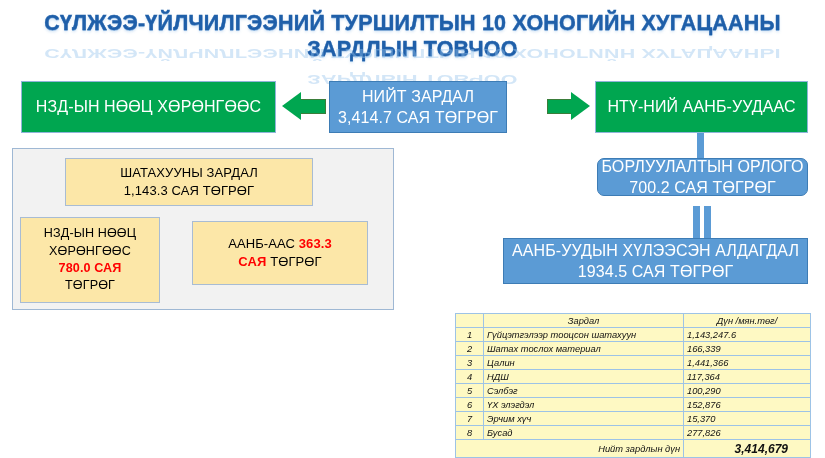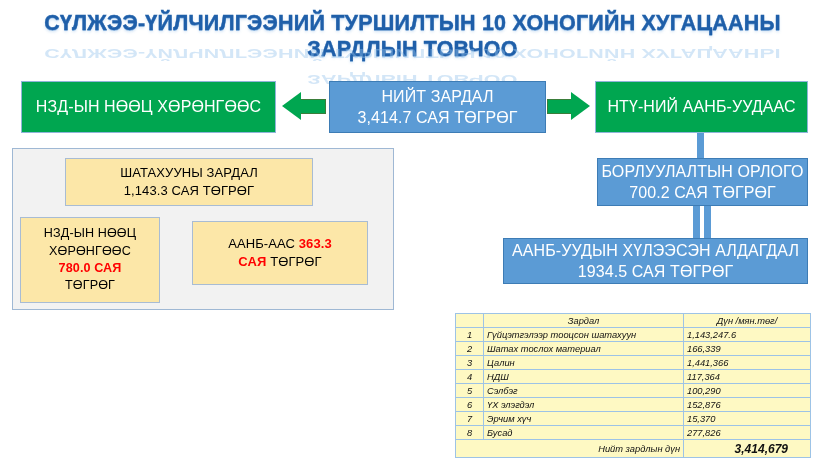--- a/index.html
+++ b/index.html
@@ -71,23 +71,23 @@
   .green {
     background: #00A650;
     border: 1px solid #8FB4D9;
   }
   .blue {
     background: #5B9BD5;
     border: 1px solid #3D7CB5;
   }
 
   #box-nzd   { left: 21px;  top: 81px;  width: 255px; height: 52px; }
-  #box-niit  { left: 329px; top: 81px;  width: 217px; height: 52px; }
+  #box-niit  { left: 329px; top: 81px;  width: 178px; height: 52px; }
   #box-ntu   { left: 595px; top: 81px;  width: 213px; height: 52px; }
-  #box-borl  { left: 597px; top: 158px; width: 211px; height: 48px; }
+  #box-borl  { left: 597px; top: 158px; width: 211px; height: 38px; border-radius: 7px; }
   #box-ald   { left: 503px; top: 238px; width: 305px; height: 46px; }
   .arrow-shaft {
     position: absolute;
     background: #00A650;
     border: 1px solid #3A7D3A;
     box-sizing: border-box;
   }
   .arrow-head {
     position: absolute;
     width: 0; height: 0;

